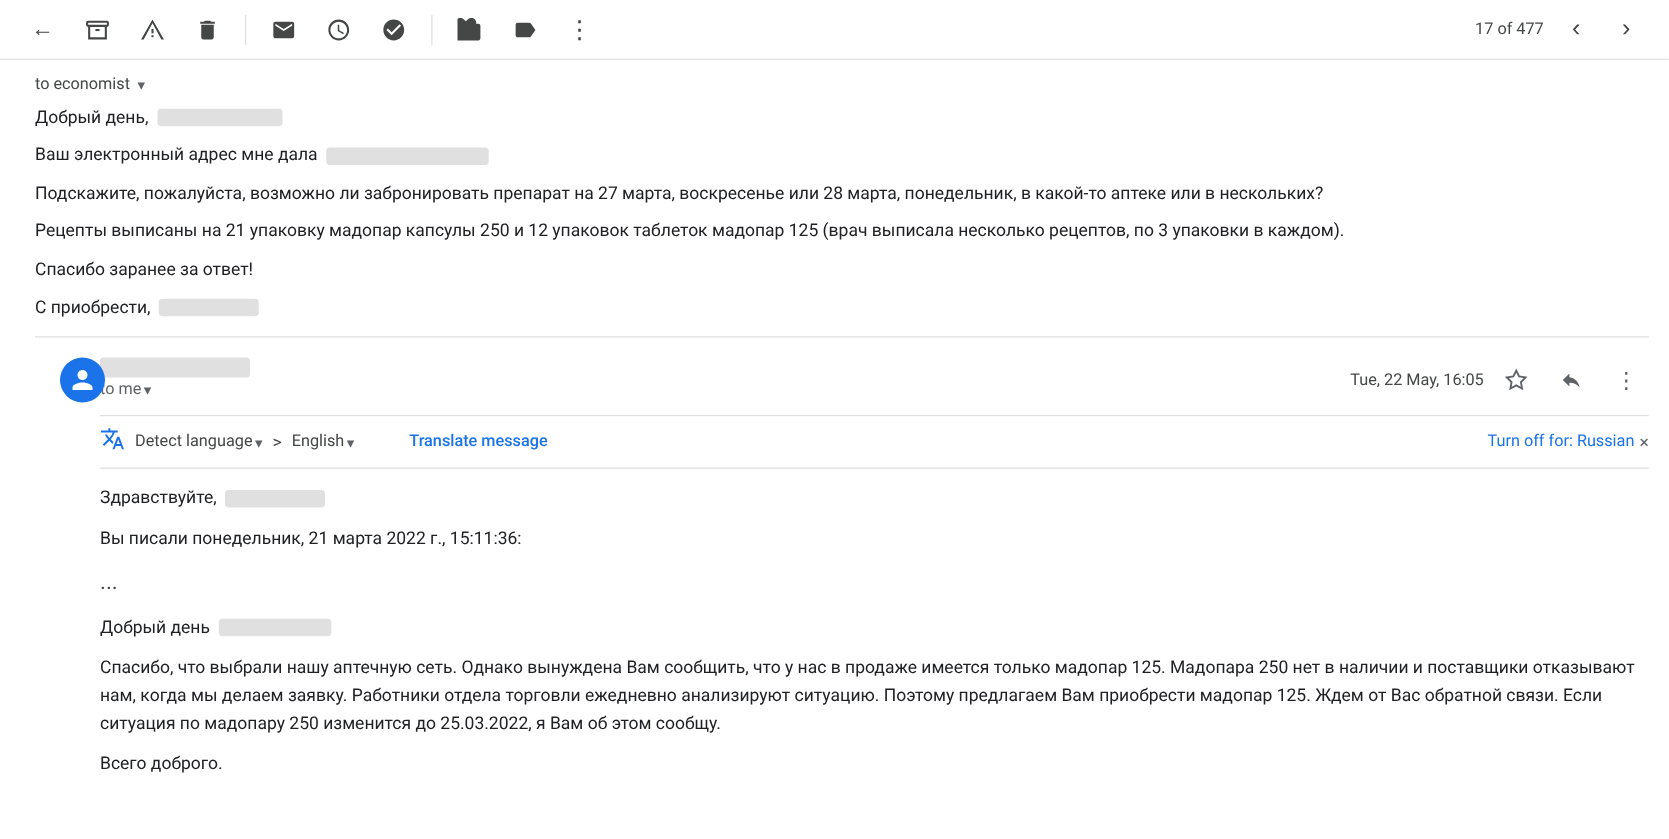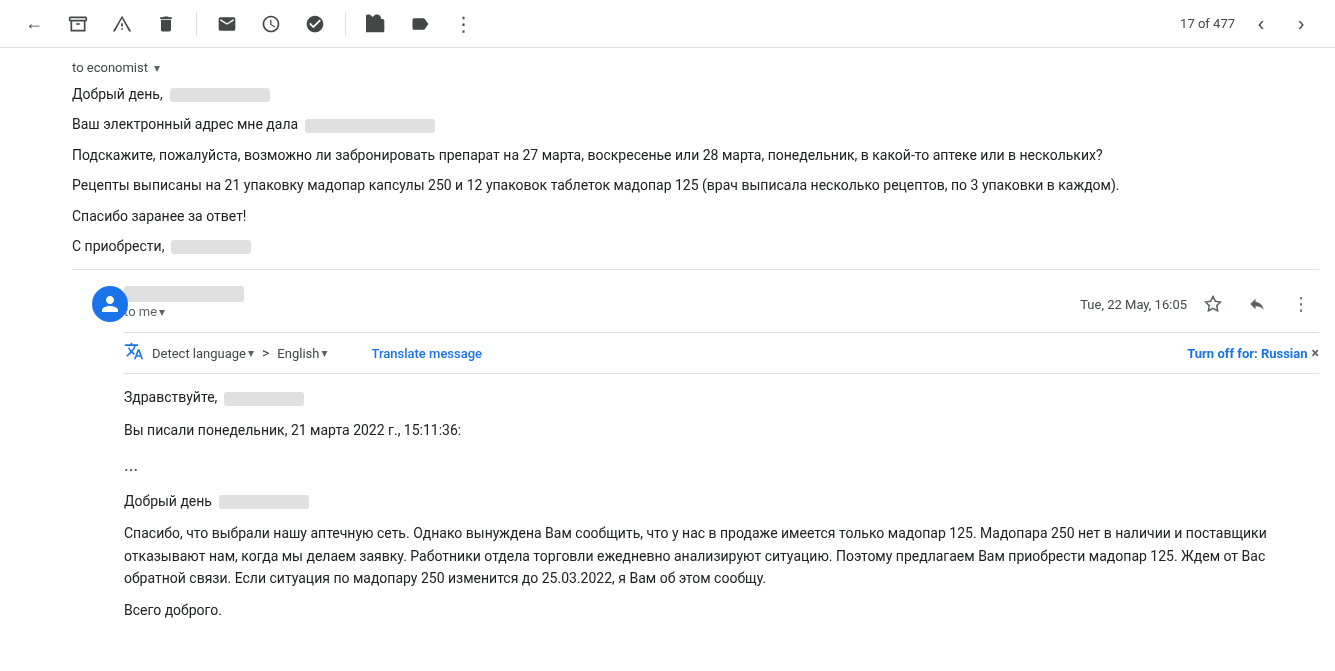--- a/index.html
+++ b/index.html
@@ -53,21 +53,21 @@
       margin: 0 4px;
     }
     .page-counter {
       font-size: 13px;
       color: #444746;
       margin-right: 4px;
     }
 
     
     .email-container {
-      padding: 0 16px 16px 72px;
+      padding: 0 16px 16px 28px;
       height: calc(671px - 48px);
       overflow-y: auto;
     }
 
     
     .email-block {
       padding: 12px 0;
       border-bottom: 1px solid #e0e0e0;
     }
     .email-meta {
@@ -197,21 +197,20 @@
       font-weight: 500;
       margin-left: 36px;
     }
     .turn-off-right {
       display: flex;
       align-items: center;
       gap: 4px;
       color: #1a73e8;
       font-size: 13px;
       cursor: pointer;
-      font-weight: bold;
     }
     .turn-off-x {
       font-size: 14px;
       color: #5f6368;
     }
 
     .email-body-2 {
       font-size: 14px;
       line-height: 1.6;
       color: #202124;

